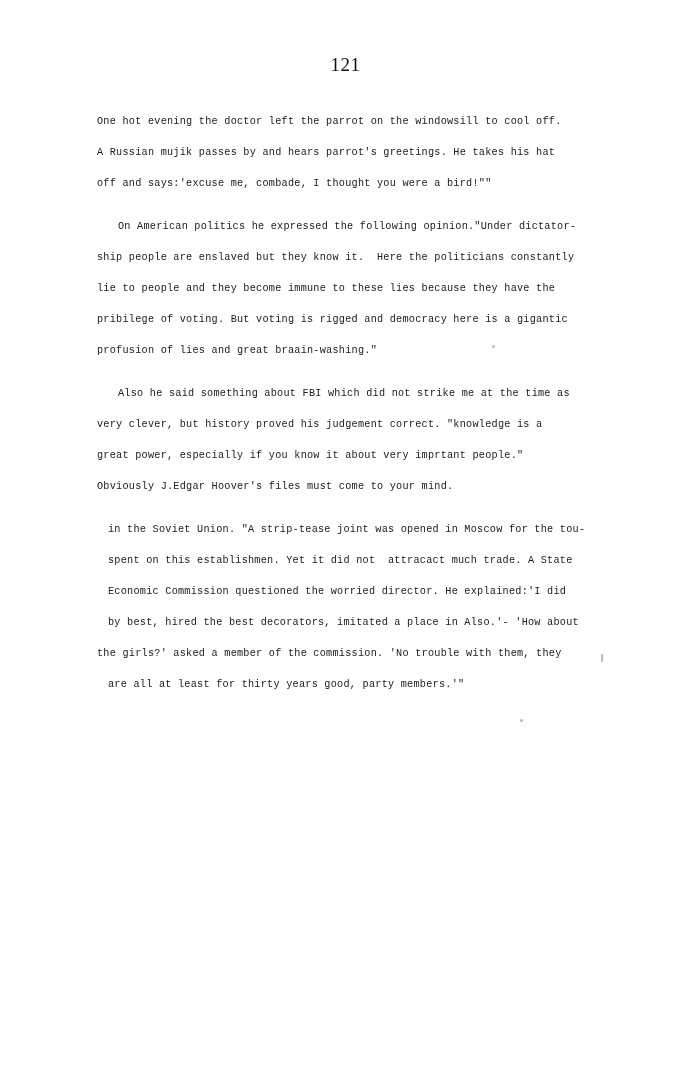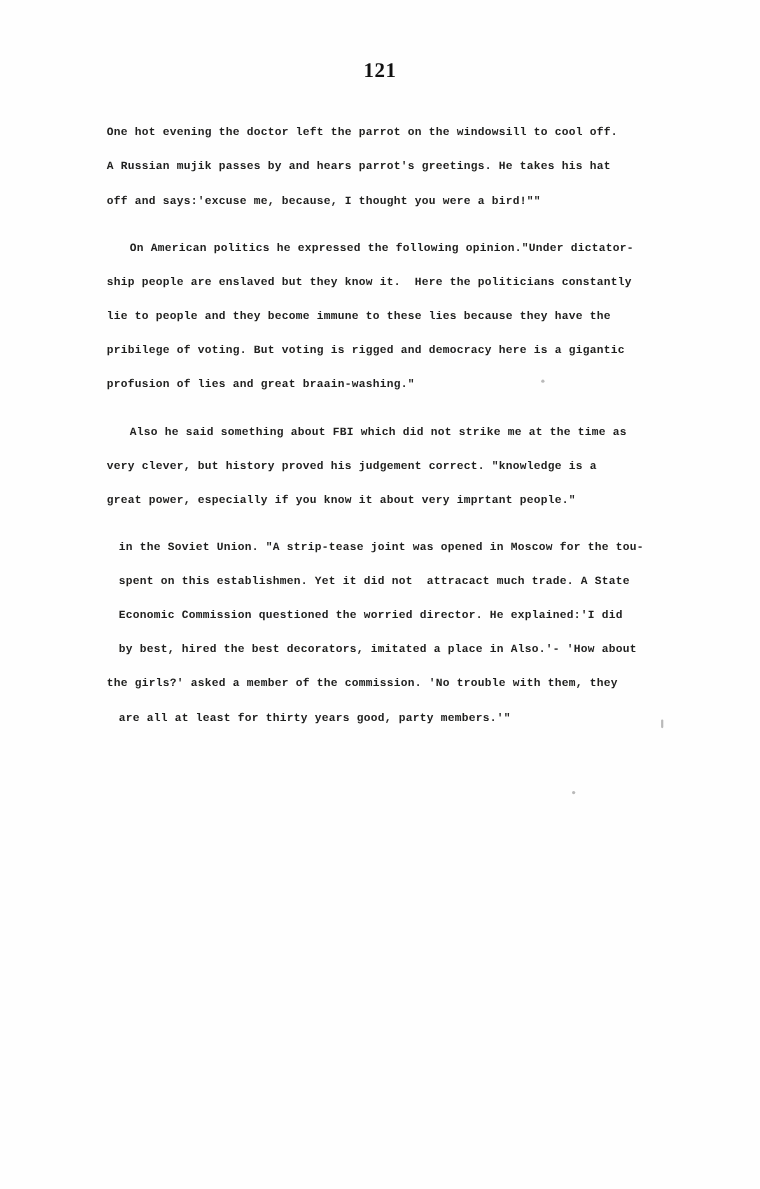--- a/index.html
+++ b/index.html
@@ -15,21 +15,20 @@
     color: #1a1a1a;
     overflow: hidden;
   }
   .page {
     position: absolute;
     top: 0;
     left: 0;
     width: 691px;
     height: 1081px;
     background: #fefefe;
-    font-weight: bold;
   }
   .page-number {
     position: absolute;
     top: 54px;
     left: 0;
     width: 691px;
     text-align: center;
     font-family: "Liberation Serif", serif;
     font-size: 19px;
     color: #111;
@@ -75,35 +74,36 @@
 
 <div class="page">
 
   <div class="page-number">121</div>
 
   <div class="body-text">
 
     <div class="para">
       <div class="line">One hot evening the doctor left the parrot on the windowsill to cool off.</div>
       <div class="line">A Russian mujik passes by and hears parrot's greetings. He takes his hat</div>
-      <div class="line">off and says:'excuse me, because, I thought you were a bird!""</div>
+      <div class="line">off and says:'excuse me, combade, I thought you were a bird!""</div>
     </div>
 
     <div class="para">
       <div class="line indent">On American politics he expressed the following opinion."Under dictator-</div>
       <div class="line">ship people are enslaved but they know it.  Here the politicians constantly</div>
       <div class="line">lie to people and they become immune to these lies because they have the</div>
       <div class="line">pribilege of voting. But voting is rigged and democracy here is a gigantic</div>
       <div class="line">profusion of lies and great braain-washing."</div>
     </div>
 
     <div class="para">
       <div class="line indent">Also he said something about FBI which did not strike me at the time as</div>
       <div class="line">very clever, but history proved his judgement correct. "knowledge is a</div>
       <div class="line">great power, especially if you know it about very imprtant people."</div>
+      <div class="line">Obviously J.Edgar Hoover's files must come to your mind.</div>
     </div>
 
     <div class="para">
       <div class="line indent-sm">in the Soviet Union. "A strip-tease joint was opened in Moscow for the tou-</div>
       <div class="line indent-sm">spent on this establishmen. Yet it did not  attracact much trade. A State</div>
       <div class="line indent-sm">Economic Commission questioned the worried director. He explained:'I did</div>
       <div class="line indent-sm">by best, hired the best decorators, imitated a place in Also.'- 'How about</div>
       <div class="line indent-neg">the girls?' asked a member of the commission. 'No trouble with them, they</div>
       <div class="line indent-sm">are all at least for thirty years good, party members.'"</div>
     </div>

